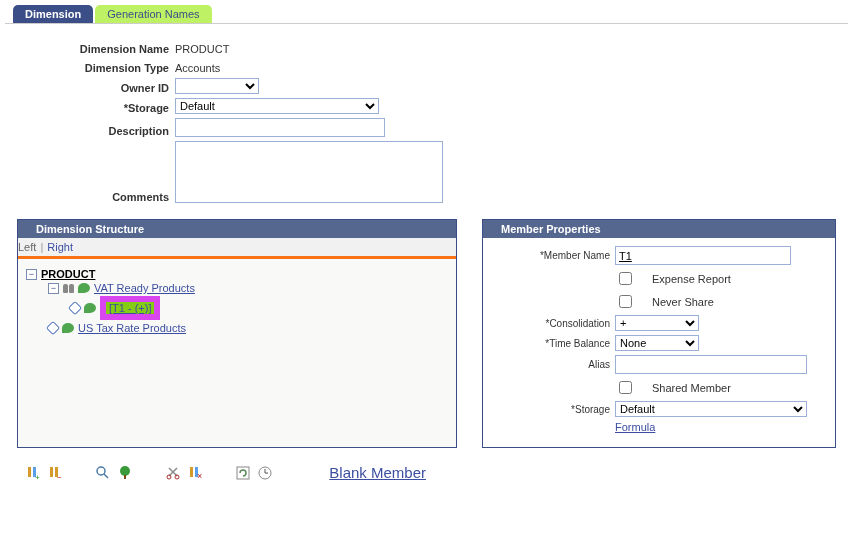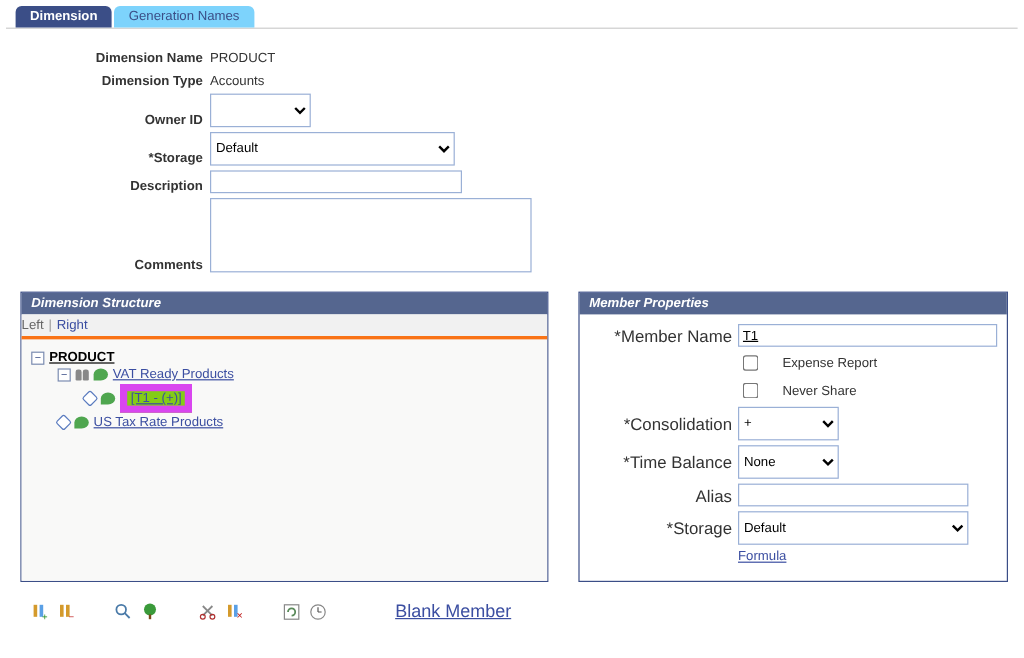--- a/index.html
+++ b/index.html
@@ -24,21 +24,21 @@
     cursor: pointer;
     border-radius: 5px 5px 0 0;
     margin-right: 2px;
   }
   .tab.active {
     background: #3b4e87;
     color: #fff;
     font-weight: bold;
   }
   .tab.inactive {
-    background: #7dd3fc;
+    background: #bef264;
     color: #3b4e87;
   }
   .form-area {
     padding: 6px 12px 12px 12px;
   }
   .form-row {
     display: flex;
     align-items: flex-end;
     margin-bottom: 4px;
   }
@@ -49,21 +49,21 @@
     padding-top: 3px;
     font-size: 11px;
     color: #333;
     font-weight: bold;
   }
   .form-row .value {
     padding-top: 3px;
   }
   select {
     font-size: 11px;
-    height: 28px;
+    height: 16px;
     border: 1px solid #9ab0d6;
     background: #fff;
   }
   input[type=text] {
     font-size: 11px;
     height: 19px;
     border: 1px solid #9ab0d6;
     padding: 1px 3px;
   }
   textarea {
@@ -79,23 +79,22 @@
   }
   .panel {
     border: 1px solid #3b4e87;
   }
   .panel-left { flex: 0 0 440px; display:flex; flex-direction:column; }
   .panel-right { flex: 1; }
   .panel-header {
     background: #55668f;
     color: #fff;
     font-weight: bold;
-    padding: 3px 8px;
-    font-size: 11px;
-    font-style: italic;
+    padding: 3px 18px;
+    font-size: 11px;
   }
   .tree-toolbar {
     background: #f1f1f1;
     border-bottom: 3px solid #f97316;
     padding: 3px 0;
     font-size: 11px;
     color: #666;
   }
   .tree-toolbar a {
     color: #3b4ea1;
@@ -170,21 +169,21 @@
   }
   .prop-row {
     display: flex;
     align-items: center;
     margin-bottom: 4px;
   }
   .prop-row .lbl {
     width: 124px;
     text-align: right;
     padding-right: 5px;
-    font-size: 14px;
+    font-size: 10px;
   }
   .prop-row input[type=text], .prop-row select {
     font-size: 11px;
   }
   .checkbox-row {
     display: flex;
     align-items: center;
     gap: 17px;
     font-size: 11px;
   }
@@ -290,21 +289,21 @@
         <span class="tree-label link">US Tax Rate Products</span>
       </div>
     </div>
   </div>
 
   <div class="panel panel-right">
     <div class="panel-header">Member Properties</div>
     <div class="prop-body">
       <div class="prop-row">
         <span class="lbl">*Member Name</span>
-        <input type="text" style="width: 216px; text-decoration: underline;" value="T1">
+        <input type="text" style="width: 176px; text-decoration: underline;" value="T1">
       </div>
       <div class="prop-row">
         <span class="lbl"></span>
         <div class="checkbox-row">
           <input type="checkbox" style="">
           <span>Expense Report</span>
         </div>
       </div>
       <div class="prop-row">
         <span class="lbl"></span>
@@ -323,20 +322,27 @@
         <span class="lbl">*Time Balance</span>
         <select style="width:84px">
           <option>None</option>
         </select>
       </div>
       <div class="prop-row">
         <span class="lbl">Alias</span>
         <input type="text" style="width: 192px;" value="">
       </div>
       <div class="prop-row">
+        <span class="lbl"></span>
+        <div class="checkbox-row">
+          <input type="checkbox" style="">
+          <span>Shared Member</span>
+        </div>
+      </div>
+      <div class="prop-row">
         <span class="lbl">*Storage</span>
         <select style="width:192px">
           <option>Default</option>
         </select>
       </div>
       <div class="prop-row">
         <span class="lbl"></span>
         <span class="link-text">Formula</span>
       </div>
     </div>

